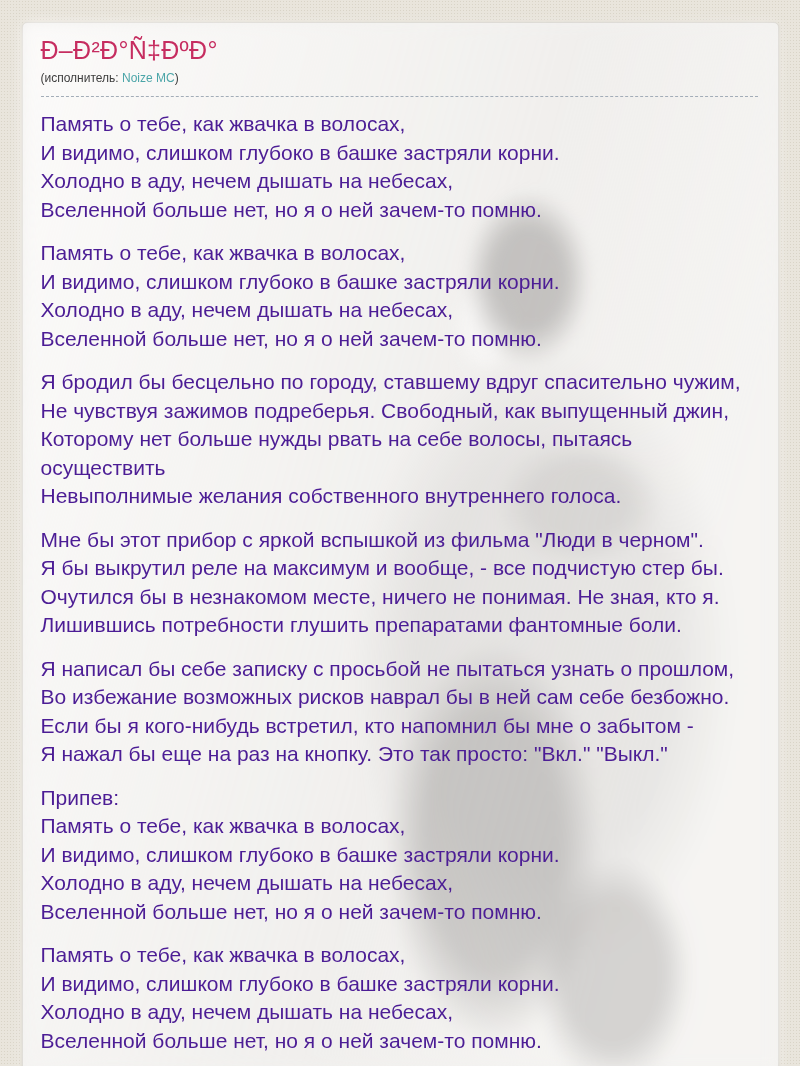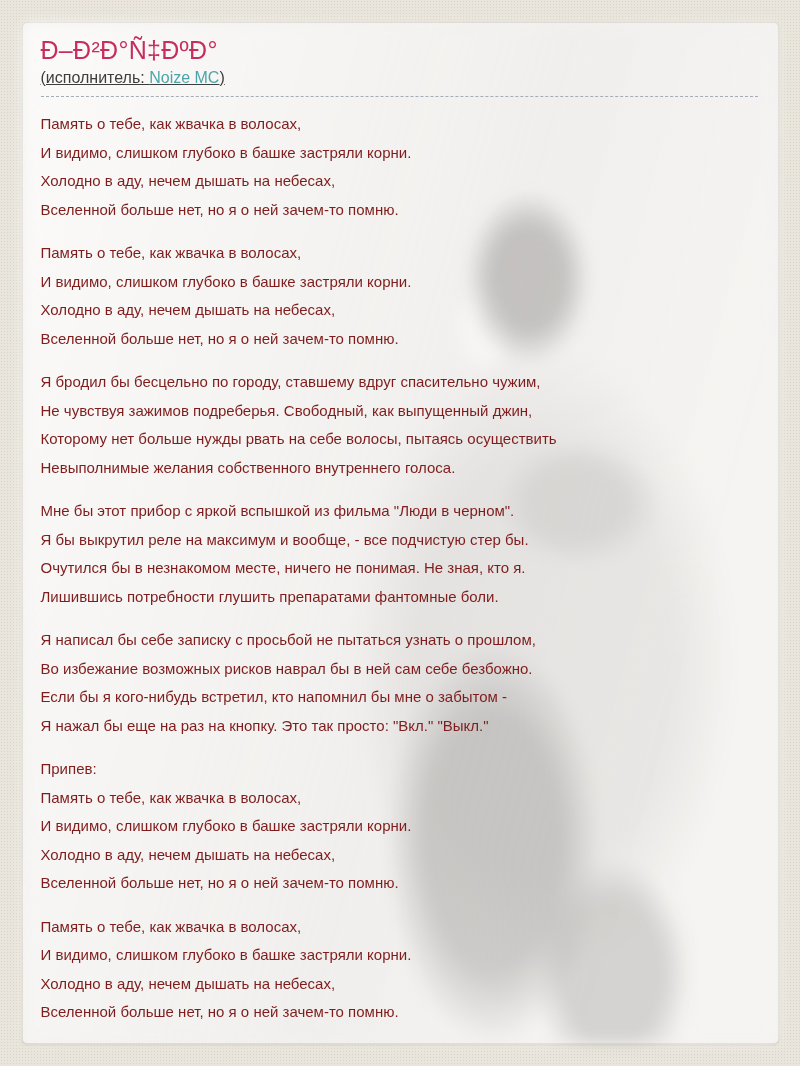--- a/index.html
+++ b/index.html
@@ -35,31 +35,30 @@
   }
   .content { position:relative; }
   h1.title {
     margin:0;
     font-size:25px; font-weight:400;
     color:#c62d60;
     line-height:30px;
     letter-spacing:0.3px;
   }
   .subtitle {
-    font-size:16px; color:#3d3d3d; line-height:22px;
+    font-size:12px; color:#3d3d3d; line-height:22px;
     margin-top:2px; padding-bottom:7px;
     border-bottom:1px dashed #a3adb8;
-    text-decoration:underline;
   }
   .artist-link { color:#4ba5a8; text-decoration:none; cursor:pointer; }
   .lyrics { margin-top:13px; }
   .stanza {
     margin:0 0 15px 0;
-    font-size:15px; line-height:28.5px;
-    color:#7f1d1d;
+    font-size:21px; line-height:28.5px;
+    color:#4c1d95;
   }
   .stanza:last-child { margin-bottom:0; }
 </style>
 </head>
 <body>
 
 <div class="card">
   <div class="watermark"></div>
   <div class="content">
     <h1 class="title">Ð–Ð²Ð°Ñ‡ÐºÐ°</h1>

